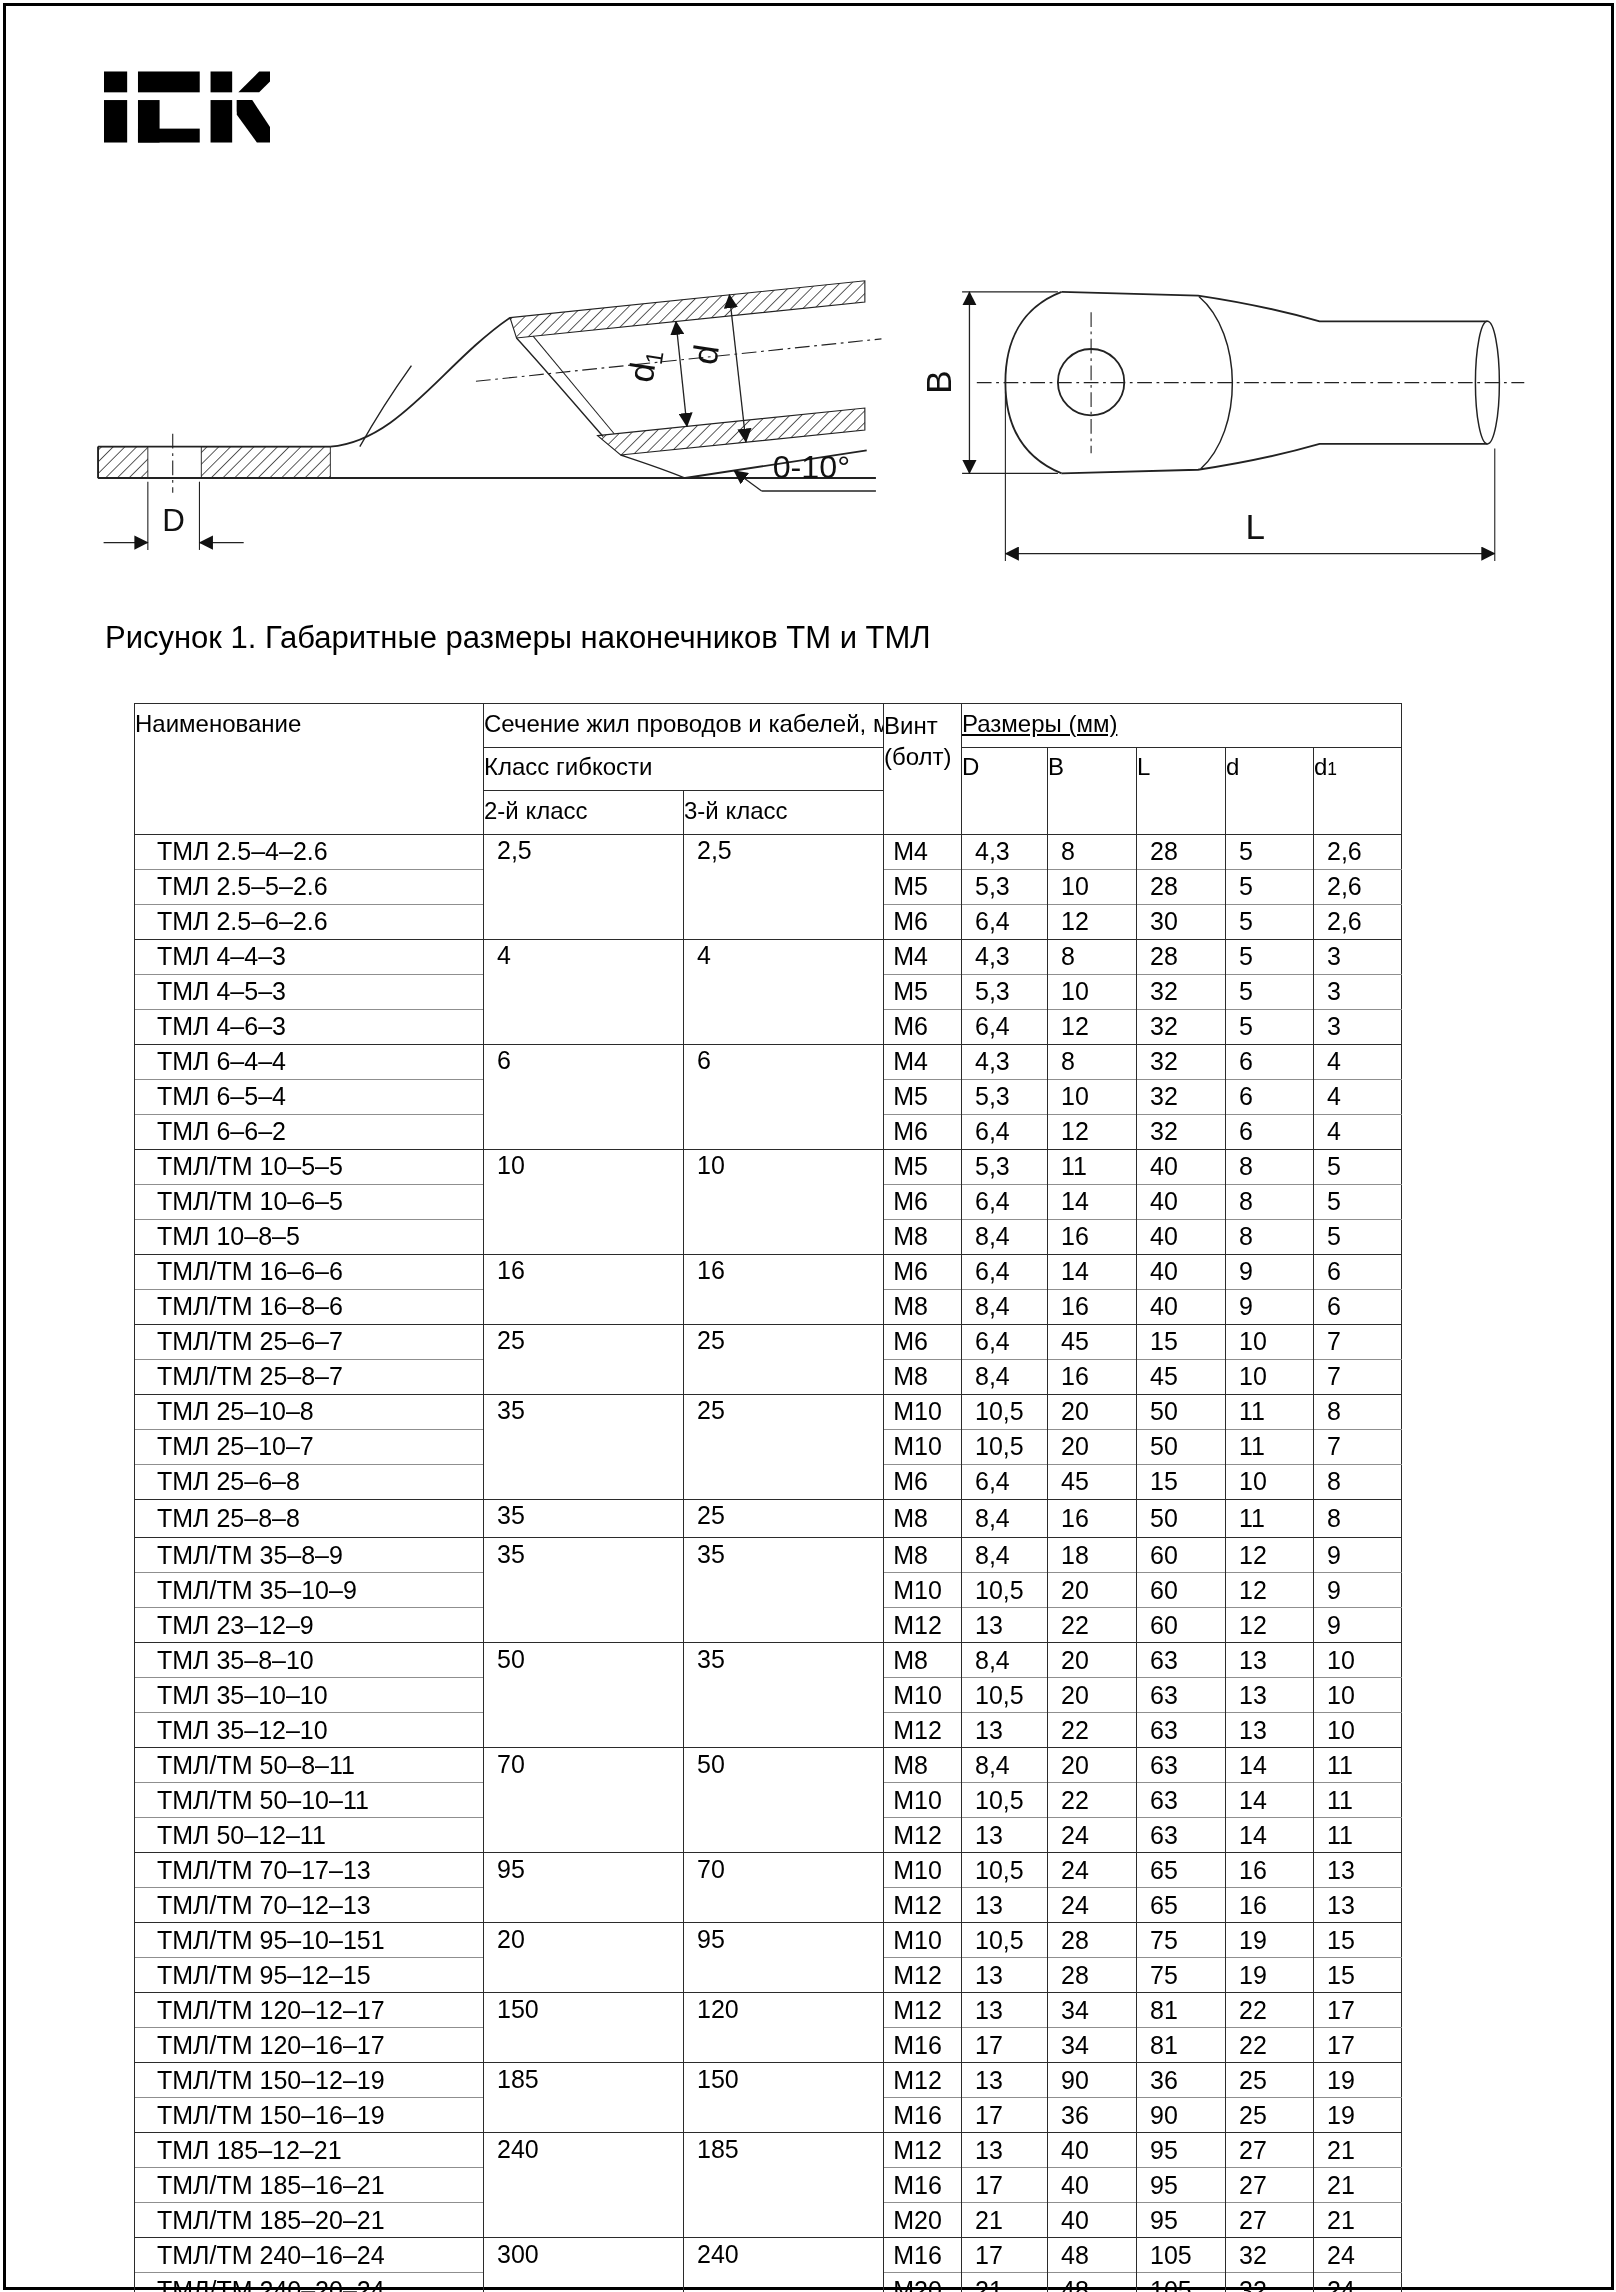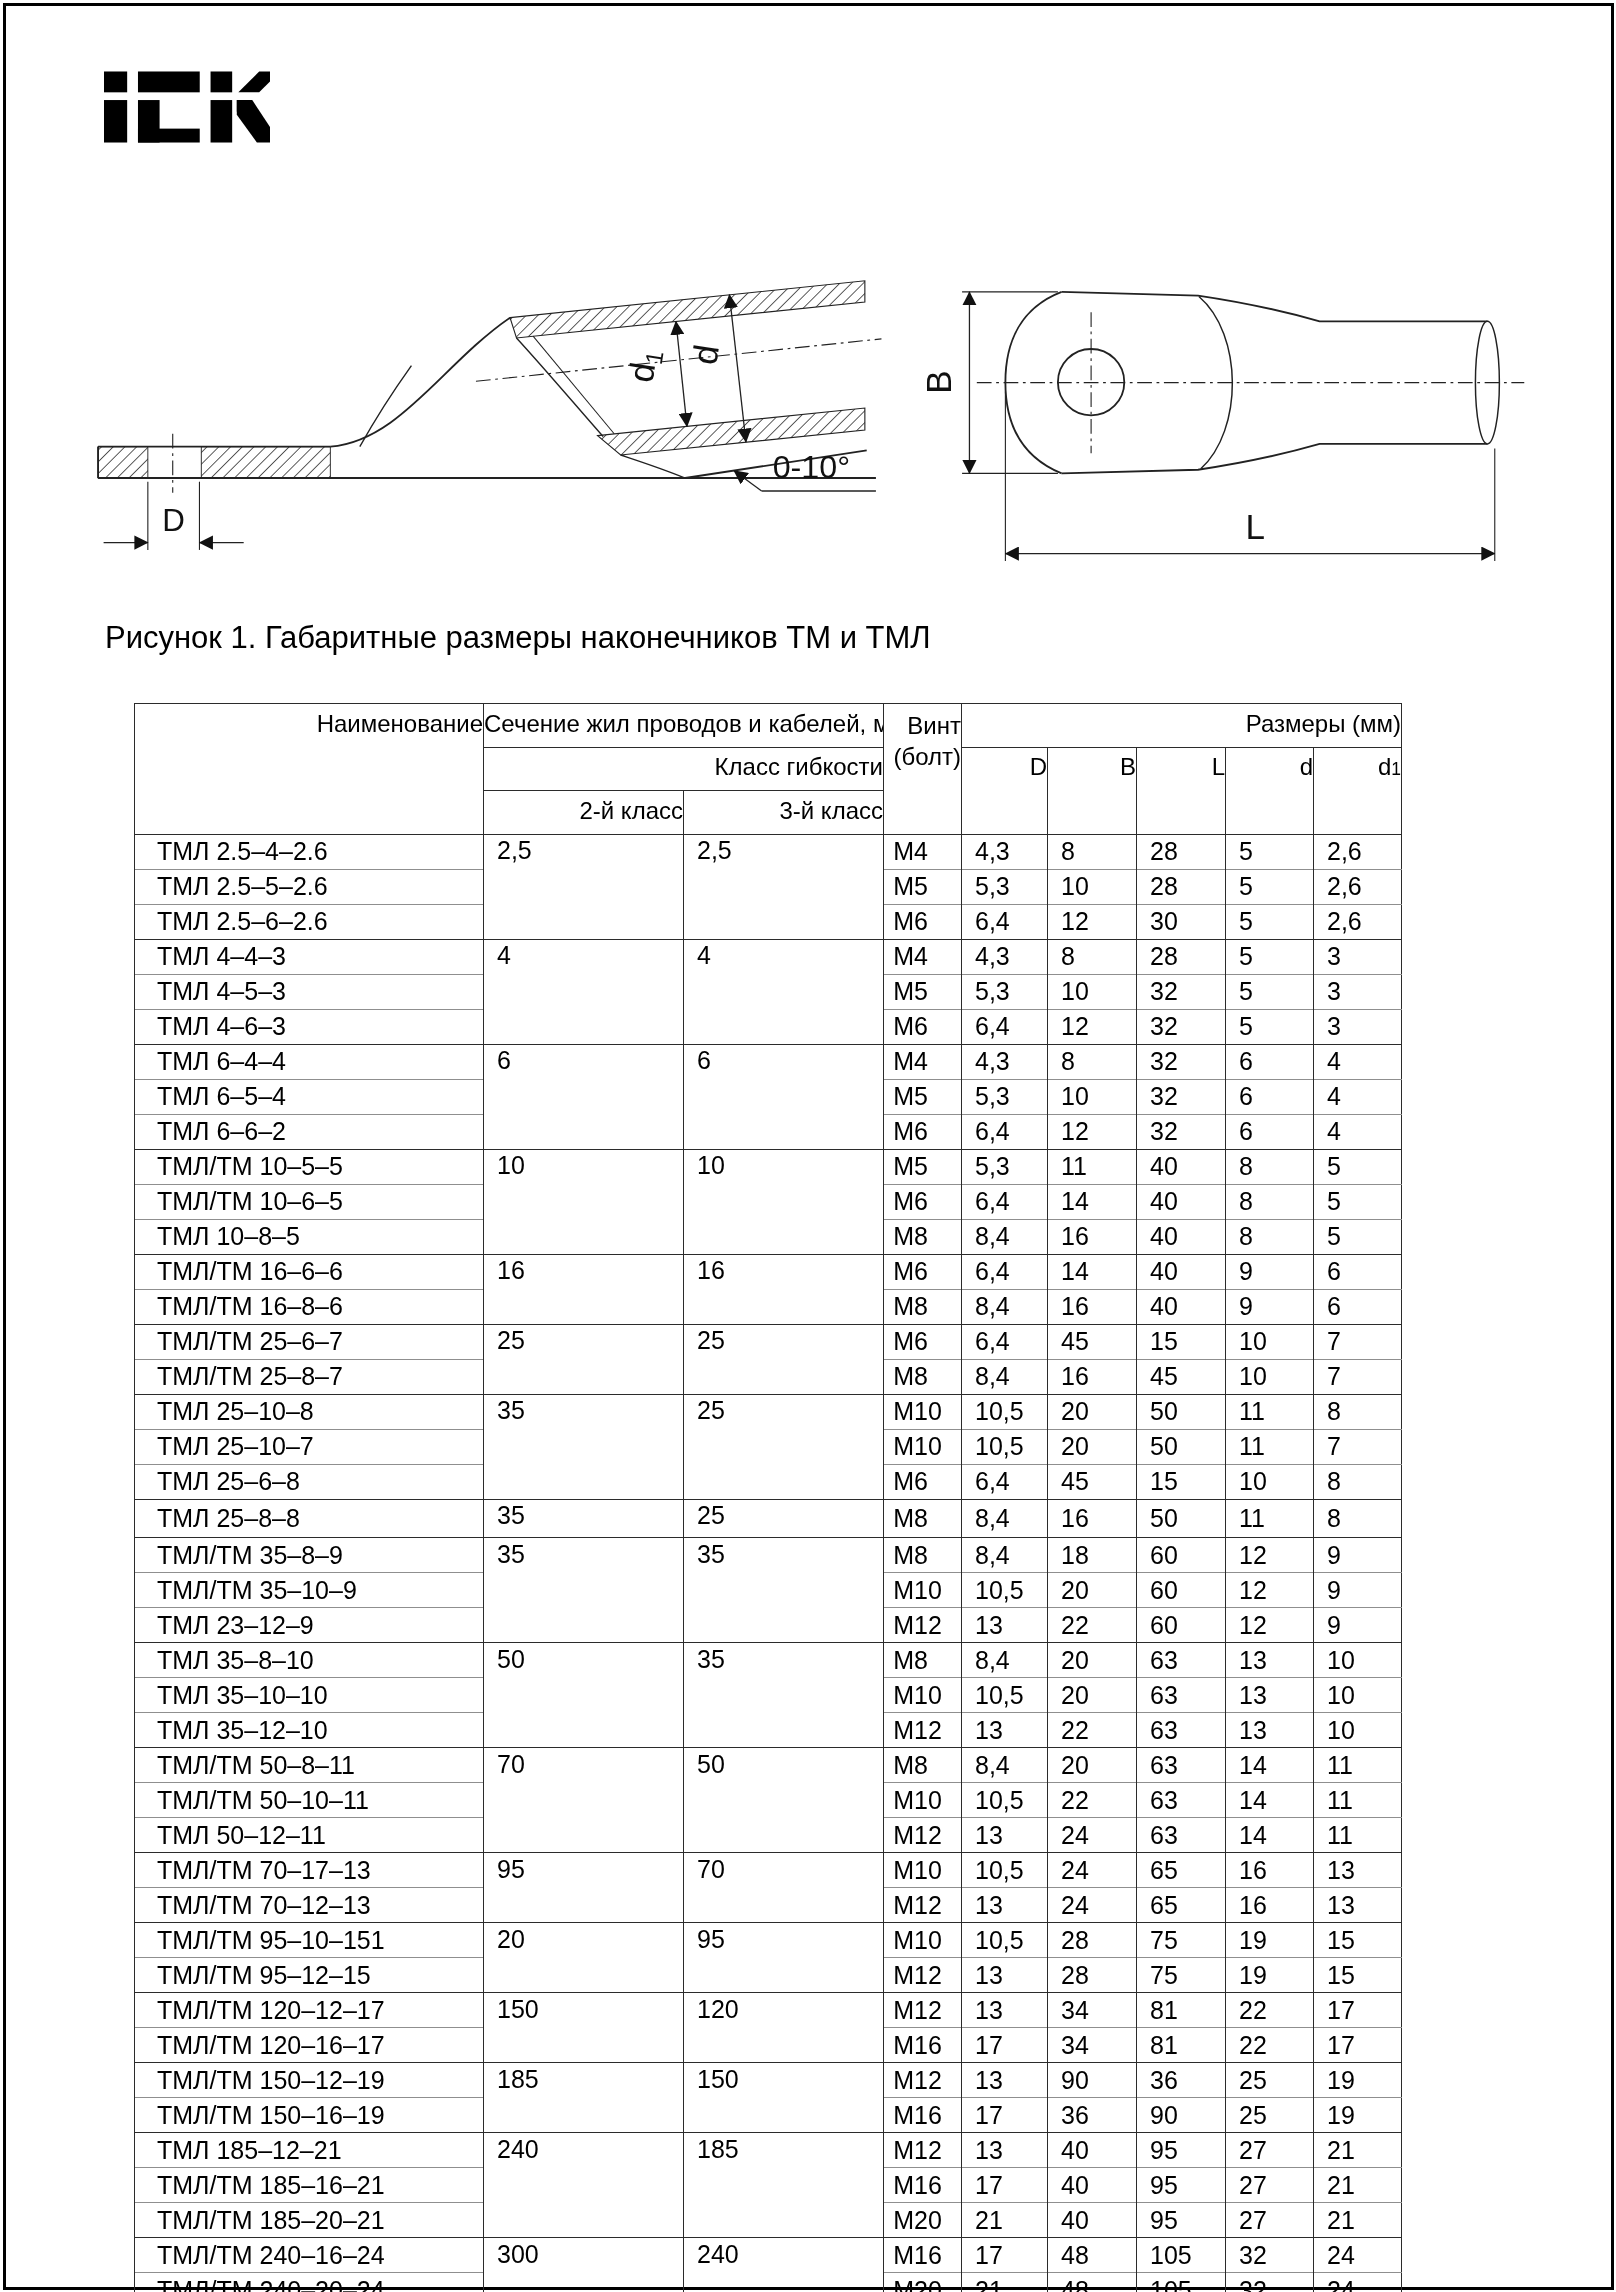--- a/index.html
+++ b/index.html
@@ -23,27 +23,27 @@
   }
   .spec-table th,.spec-table td{
     border-left:1.8px solid #2b2b2b;
     padding:0;margin:0;font-weight:normal;text-align:left;
     white-space:nowrap;overflow:hidden;
   }
   .spec-table{border:1.8px solid #2b2b2b;}
   .spec-table thead th{
     font-size:24px;vertical-align:top;padding-top:5.5px;height:37px;
   }
-  .spec-table thead tr th{border-bottom:1.8px solid #2b2b2b;text-align:right;}
+  .spec-table thead tr th{border-bottom:1.8px solid #2b2b2b;}
   .h-name{padding-left:22px;}
   .h-section{padding-left:11px;}
   .h-flex{padding-left:11px;}
   .h-class{padding-left:11px;}
   .h-bolt{padding-left:9.2px;line-height:1.3;}
-  .h-sizes{padding-left:13px;}
+  .h-sizes{padding-left:13px;text-decoration:underline;}
   .h-dim{padding-left:13px;}
   .sub1{font-size:17.5px;}
   .spec-table tbody td{
     height:34px;vertical-align:middle;line-height:1;
     border-top:0.9px solid #8f8f8f;
   }
   .spec-table tbody tr.group-start td{border-top:1.8px solid #2b2b2b;}
   .spec-table tbody td.c-name{padding-left:22px;}
   .spec-table tbody td.c-class{vertical-align:top;padding-top:3.7px;padding-left:13px;margin-top:18px;}
   .spec-table tbody td.c-bolt{padding-left:9.2px;}

